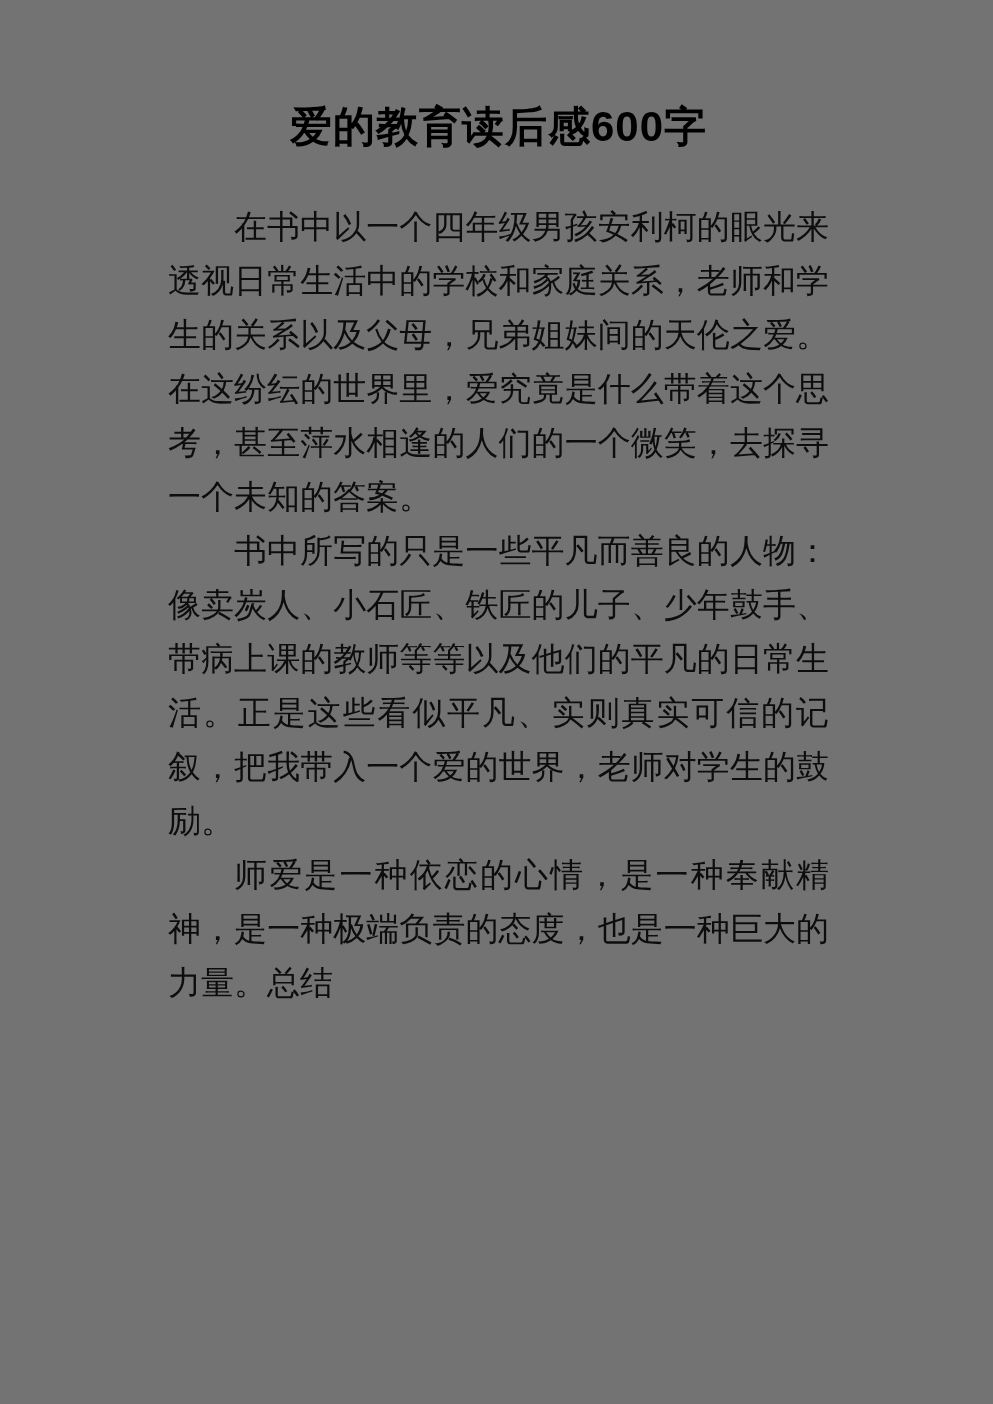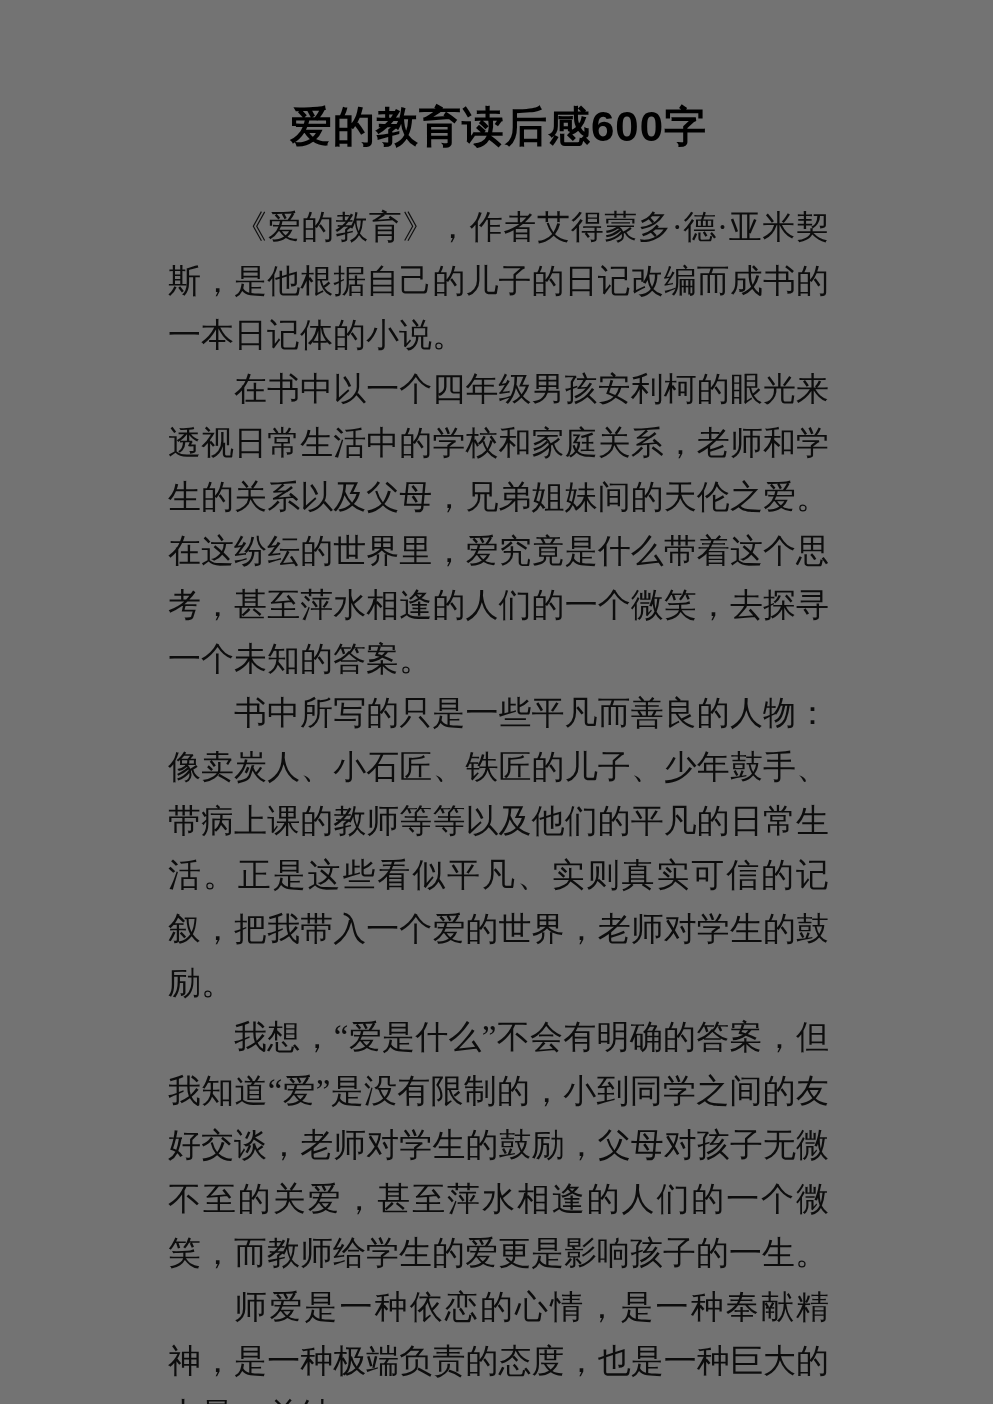--- a/index.html
+++ b/index.html
@@ -47,19 +47,17 @@
     word-break: break-all;
   }
 </style>
 </head>
 <body>
 
 <div class="page">
   <h1 class="doc-title">爱的教育读后感600字</h1>
 
   <div class="doc-body">
-    <p>《爱的教育》，作者艾得蒙多·德·亚米契斯，是他根据自己的儿子的日记改编而成书的一本日记体的小说。</p>
     <p>在书中以一个四年级男孩安利柯的眼光来透视日常生活中的学校和家庭关系，老师和学生的关系以及父母，兄弟姐妹间的天伦之爱。在这纷纭的世界里，爱究竟是什么带着这个思考，甚至萍水相逢的人们的一个微笑，去探寻一个未知的答案。</p>
     <p>书中所写的只是一些平凡而善良的人物：像卖炭人、小石匠、铁匠的儿子、少年鼓手、带病上课的教师等等以及他们的平凡的日常生活。正是这些看似平凡、实则真实可信的记叙，把我带入一个爱的世界，老师对学生的鼓励。</p>
-    <p>我想，“爱是什么”不会有明确的答案，但我知道“爱”是没有限制的，小到同学之间的友好交谈，老师对学生的鼓励，父母对孩子无微不至的关爱，甚至萍水相逢的人们的一个微笑，而教师给学生的爱更是影响孩子的一生。</p>
     <p>师爱是一种依恋的心情，是一种奉献精神，是一种极端负责的态度，也是一种巨大的力量。总结</p>
   </div>
 </div>
 
 </body></html>

